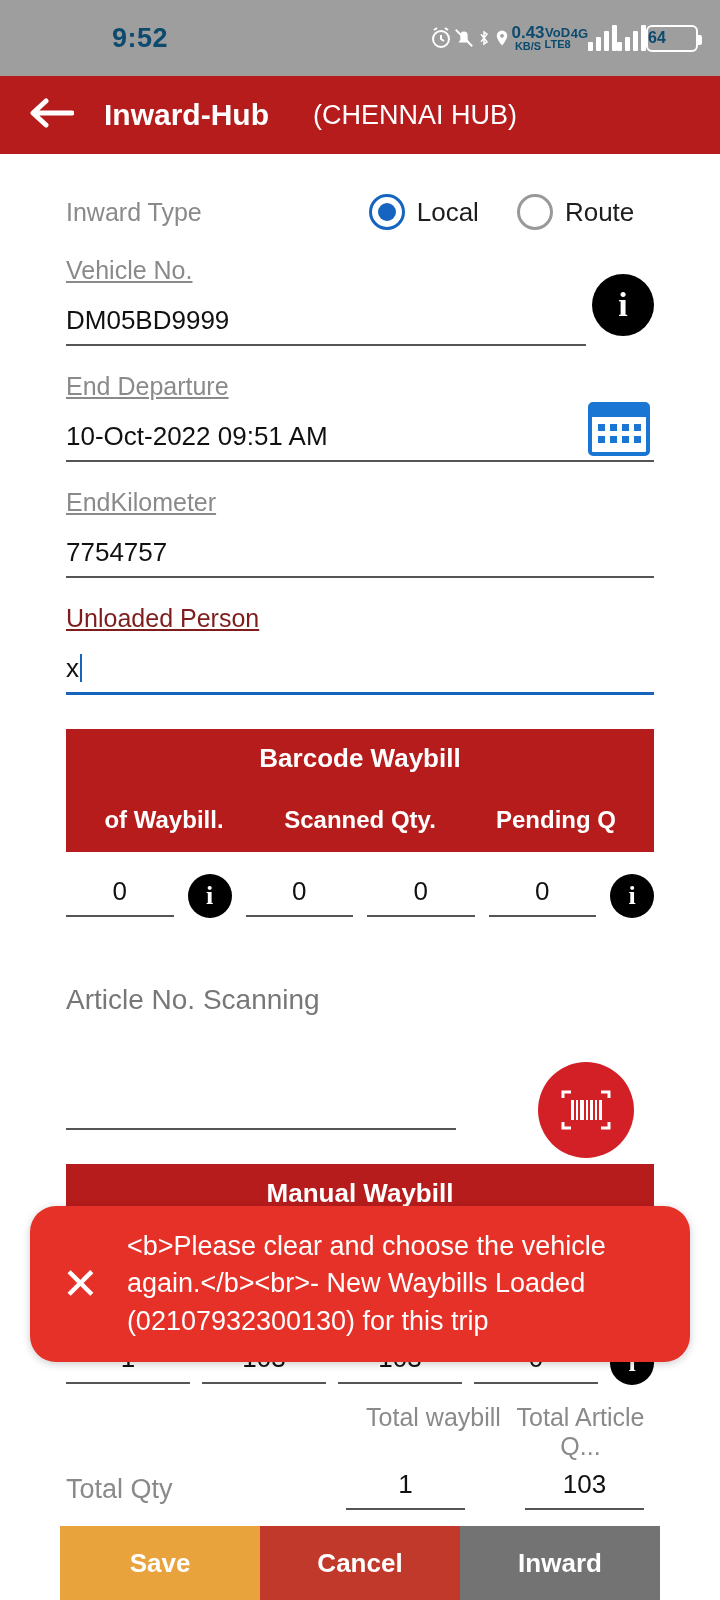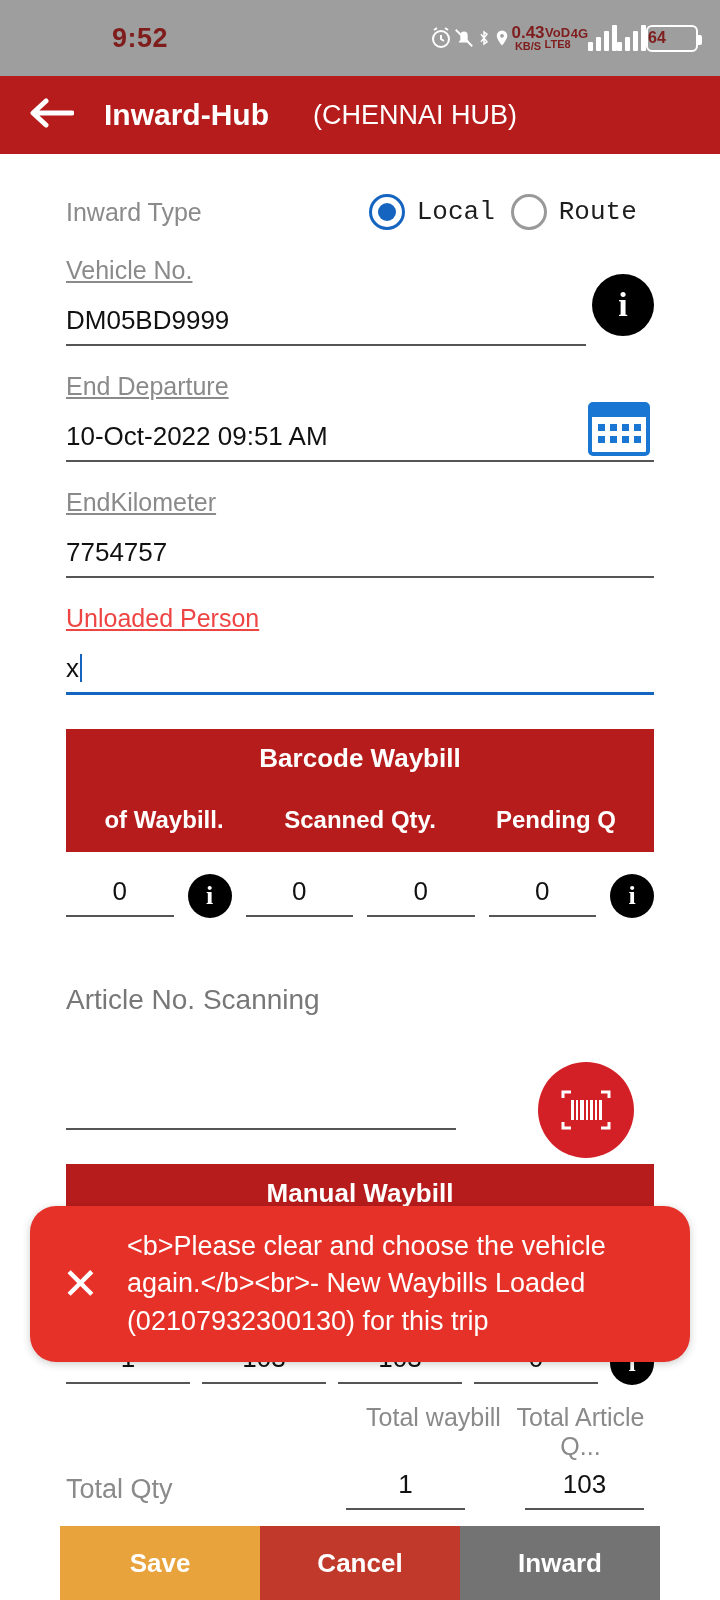--- a/index.html
+++ b/index.html
@@ -6,21 +6,21 @@
   html, body {
     width: 720px; height: 1600px;
     background: #ffffff;
     font-family: "Liberation Sans", sans-serif;
     overflow: hidden;
   }
   .screen { position: relative; width: 720px; height: 1600px; background: #fff; }
 
   
   .statusbar {
-    height: 76px; background: #9e9e9e; color: #7f1d1d;
+    height: 76px; background: #9e9e9e; color: #0c4a6e;
     display: flex; align-items: center; justify-content: space-between;
     padding: 0 22px;
   }
   .status-time { font-size: 27px; font-weight: 700; letter-spacing: .5px; margin-left: 90px; }
   .status-right { display: flex; align-items: center; }
   .status-right svg { display: block; }
   .net-txt { display: flex; flex-direction: column; align-items: center; line-height: 1; }
   .net-txt .t1 { font-size: 17px; font-weight: 700; }
   .net-txt .t2 { font-size: 11px; font-weight: 700; }
   .volte { display: flex; flex-direction: column; align-items: center; line-height: 1; }
@@ -42,30 +42,30 @@
     height: 78px; background: #b71c1c; color: #fff;
     display: flex; align-items: center; padding: 0 28px; gap: 30px;
   }
   .appbar .title { font-size: 30px; font-weight: 700; }
   .appbar .sub { font-size: 27px; font-weight: 400; margin-left: 14px; }
 
   
   .body { padding: 0 66px; margin-top: 20px; }
   .row-type { display: flex; align-items: center; margin-top: 40px; }
   .muted-label { color: #8a8a8a; font-size: 25px; }
-  .radios { display: flex; align-items: flex-start; gap: 16px; margin-left: 167px; font-family: Liberation Mono, monospace; }
+  .radios { display: flex; align-items: flex-start; gap: 38px; margin-left: 167px; }
   .radio { display: flex; align-items: center; gap: 12px; }
   .rdot { width: 36px; height: 36px; border-radius: 50%; border: 3px solid #999; display: flex; align-items: center; justify-content: center; }
   .rdot.on { border-color: #1565c0; }
   .rdot.on:after { content: ""; width: 18px; height: 18px; border-radius: 50%; background: #1565c0; }
   .radio span { font-size: 26px; color: #1d1d1d; }
 
   .field { margin-top: 26px; position: relative; }
   .field .lab { font-size: 25px; color: #8a8a8a; text-decoration: underline; }
-  .field .lab.blue { color: #ef4444; }
+  .field .lab.blue { color: #7f1d1d; }
   .field .val {
     font-size: 26px; color: #111; padding: 10px 0 8px 0;
     border-bottom: 2px solid #555; margin-top: 10px; min-height: 46px;
   }
   .field .val.focus { border-bottom: 3px solid #1565c0; }
   .caret { display: inline-block; width: 2px; height: 28px; background: #1565c0; vertical-align: -5px; margin-left: 1px; }
   .w-veh .val { width: 520px; }
   .info-badge {
     position: absolute; right: 0; top: 18px; width: 62px; height: 62px; border-radius: 50%;
     background: #000; color: #fff; font-size: 34px; font-weight: 700; font-family: "Liberation Serif", serif;

